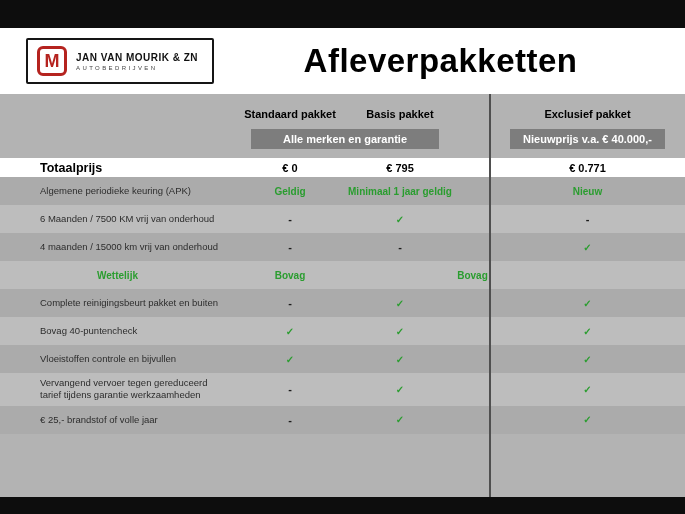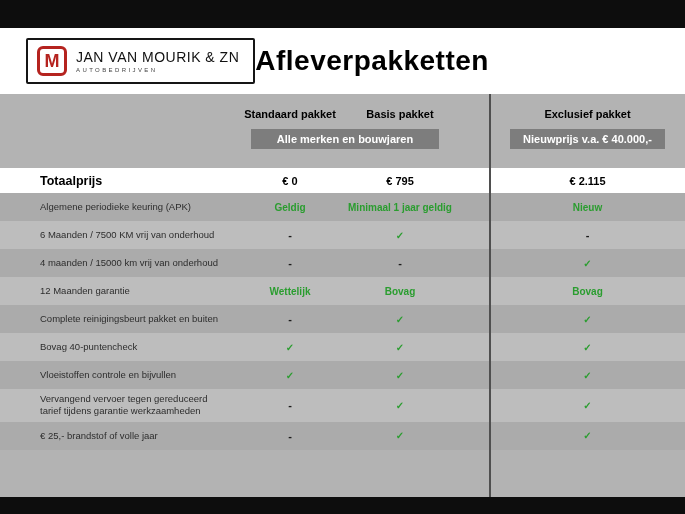--- a/index.html
+++ b/index.html
@@ -12,33 +12,33 @@
     position:relative; overflow:hidden;
   }
   .bar { background:#0d0d0d; flex:none; }
   .bar.top { height:28px; }
   .bar.bottom { height:17px; margin-top:auto; }
 
   .header { height:66px; background:#ffffff; display:flex; align-items:center; padding:0 18px 0 26px; flex:none; }
   .logo-box { display:flex; align-items:center; gap:9px; border:2px solid #151515; border-radius:2px; padding:6px 14px 6px 9px; background:#fff; }
   .logo-mark { width:30px; height:30px; border:3px solid var(--brand_red, #b5231f); border-radius:6px;
     color:var(--brand_red, #b5231f); font-weight:bold; font-size:18px; display:flex; align-items:center; justify-content:center; flex:none; }
-  .logo-text .company { font-size:14px; font-weight:normal; letter-spacing:.5px; color:#111; white-space:nowrap; }
+  .logo-text .company { font-size:10px; font-weight:bold; letter-spacing:.5px; color:#111; white-space:nowrap; }
   .logo-text .subtitle { font-size:6px; letter-spacing:2.4px; color:#444; margin-top:2px; white-space:nowrap; }
-  .title { flex:1; font-size:28px; font-weight:bold; color:#000; letter-spacing:.5px; }
+  .title { flex:1; text-align:center; font-size:33px; font-weight:bold; color:#000; letter-spacing:.5px; }
 
   .grid { display:grid; grid-template-columns:235px 110px 110px 35px 195px; }
-  .table-head { padding-top:14px; height:74px; flex:none; }
+  .table-head { padding-top:14px; height:64px; flex:none; }
   .col-head { text-align:center; font-size:11px; font-weight:bold; color:#000; }
   .badge-row { margin-top:9px; }
   .badge { background:var(--badge_bg, #7d7d7d); color:#fff; font-size:11px; font-weight:bold; text-align:center; padding:4px 4px; }
   .badge.left { grid-column:2 / 4; margin:0 16px; }
   .badge.right { grid-column:5; margin:0 20px; }
 
-  .price-row { background:#ffffff; height:25px; align-items:center; flex:none; }
+  .price-row { background:#ffffff; height:19px; align-items:center; flex:none; }
   .price-row .label { font-size:12.5px; font-weight:bold; color:#000; padding-left:40px; }
   .val { text-align:center; }
   .price-row .val { font-size:11px; font-weight:bold; color:#000; }
 
   .rows { margin-top:0; flex:none; }
   .feature-row { min-height:28px; align-items:center; }
   .feature-row:nth-child(odd)  { background:var(--stripe_dark, #ababab); }
   .feature-row:nth-child(even) { background:var(--stripe_light, #bdbdbd); }
   .feature-row .label { font-size:9.5px; color:#2d2d2d; padding:4px 10px 4px 40px; line-height:1.3; }
   .feature-row .val { font-size:10px; font-weight:bold; color:var(--green, #2a9d2f); }
@@ -67,32 +67,32 @@
   <div class="table-head">
     <div class="grid">
       <div></div>
       <div class="col-head">Standaard pakket</div>
       <div class="col-head">Basis pakket</div>
       <div></div>
       <div class="col-head">Exclusief pakket</div>
     </div>
     <div class="grid badge-row">
       <div></div>
-      <div class="badge left">Alle merken en bouwjaren</div>
+      <div class="badge left">Alle merken en garantie</div>
       <div></div>
       <div class="badge right">Nieuwprijs v.a. € 40.000,-</div>
     </div>
   </div>
 
   <div class="grid price-row">
     <div class="label">Totaalprijs</div>
     <div class="val">€ 0</div>
     <div class="val">€ 795</div>
     <div></div>
-    <div class="val">€ 2.115</div>
+    <div class="val">€ 0.771</div>
   </div>
 
   <div class="rows">
     <div class="grid feature-row">
       <div class="label">Algemene periodieke keuring (APK)</div>
       <div class="val">Geldig</div>
       <div class="val">Minimaal 1 jaar geldig</div>
       <div></div>
       <div class="val">Nieuw</div>
     </div>
@@ -104,21 +104,20 @@
       <div class="val dash">-</div>
     </div>
     <div class="grid feature-row">
       <div class="label">4 maanden / 15000 km vrij van onderhoud</div>
       <div class="val dash">-</div>
       <div class="val dash">-</div>
       <div></div>
       <div class="val">✓</div>
     </div>
     <div class="grid feature-row">
-      <div class="label">12 Maanden  garantie</div>
       <div class="val">Wettelijk</div>
       <div class="val">Bovag</div>
       <div></div>
       <div class="val">Bovag</div>
     </div>
     <div class="grid feature-row">
       <div class="label">Complete reinigingsbeurt pakket en buiten</div>
       <div class="val dash">-</div>
       <div class="val">✓</div>
       <div></div>

